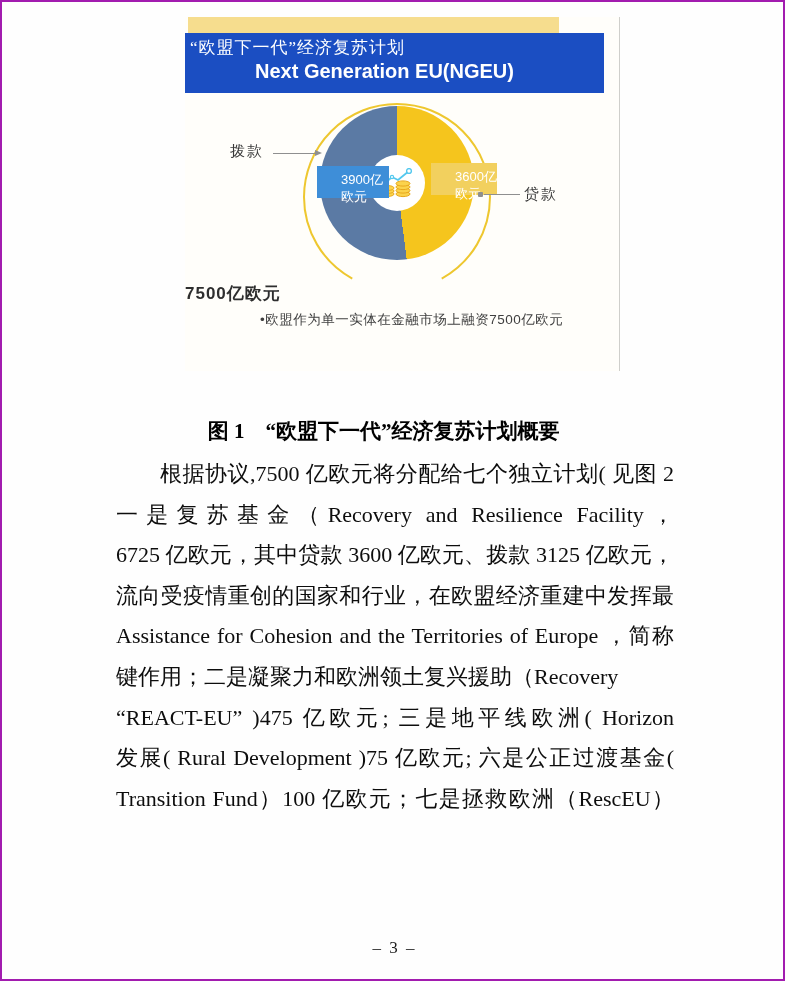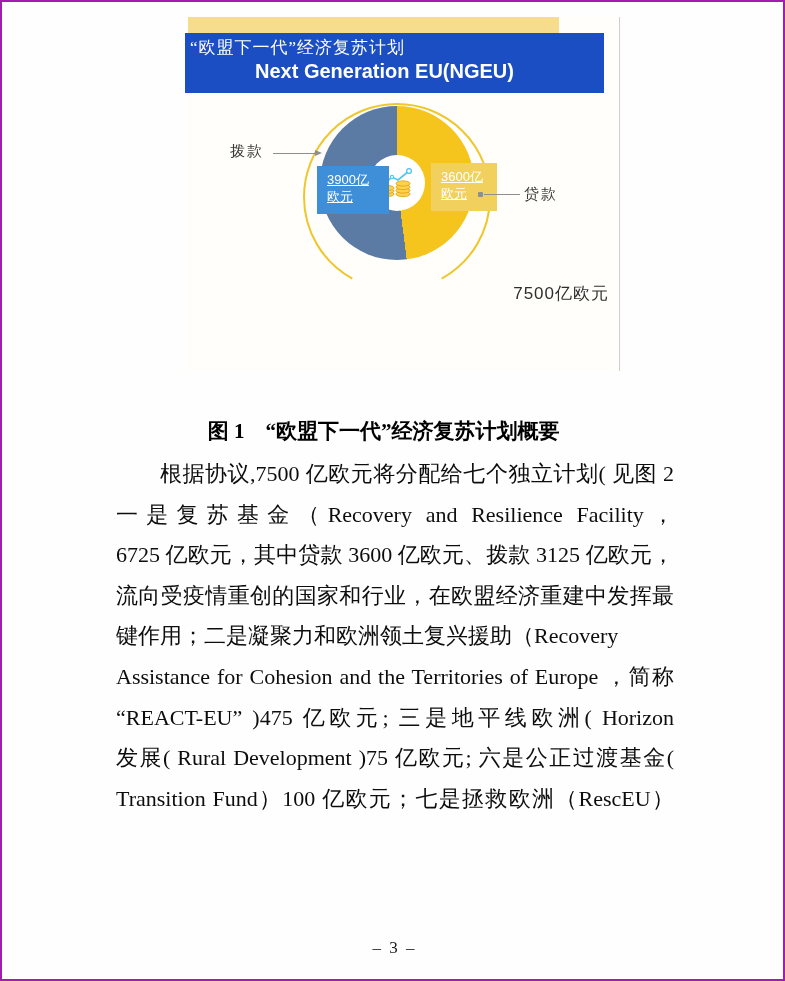--- a/index.html
+++ b/index.html
@@ -18,39 +18,39 @@
   .banner-zh{position:absolute;left:5px;top:3px;font-size:17px;letter-spacing:1px;
     font-family:"Liberation Serif","DejaVu Serif",serif;}
   .banner-en{position:absolute;left:24px;top:27px;font-size:20px;font-weight:bold;margin-left:46px;}
 
   .chart-area{position:absolute;left:0;top:76px;width:434px;height:186px;}
   .ring-svg{position:absolute;left:112px;top:4px;width:200px;height:200px;}
   .donut{position:absolute;left:135px;top:13px;width:154px;height:154px;border-radius:50%;}
   .center-circle{position:absolute;left:184px;top:62px;width:56px;height:56px;
     background:#ffffff;border-radius:50%;display:flex;align-items:center;justify-content:center;}
 
-  .value-box{position:absolute;width:72px;height:48px;color:#ffffff;
+  .value-box{position:absolute;width:72px;height:32px;color:#ffffff;
     font-family:"Liberation Sans","DejaVu Sans",sans-serif;font-size:13px;line-height:17px;
-    padding:5px 0 0 10px;box-sizing:border-box;text-decoration:underline;}
+    padding:5px 0 0 24px;box-sizing:border-box;}
   .grants-box{left:132px;top:73px;background:#3e8ed8;}
   .loans-box{left:246px;top:70px;width:66px;background:#f2d05e;}
 
   .callout-label{position:absolute;font-size:15px;color:#3a3a3a;letter-spacing:2px;}
   .grants-label{left:45px;top:49px;}
   .loans-label{left:339px;top:92px;}
   .arrow{position:absolute;height:1px;background:#8f8f8f;}
   .grants-arrow{left:88px;top:60px;width:42px;}
   .grants-arrow::after{content:"";position:absolute;right:-7px;top:-3px;
     border-left:7px solid #8f8f8f;border-top:3.5px solid transparent;border-bottom:3.5px solid transparent;}
   .loans-arrow{left:299px;top:101px;width:36px;}
   .loans-arrow::before{content:"";position:absolute;left:-6px;top:-2.5px;
     width:5px;height:5px;background:#8f8f8f;border-radius:1px;}
 
-  .total-label{position:absolute;left:0;top:265px;width:424px;text-align:right;
-    font-family:"Liberation Sans","DejaVu Sans",sans-serif;font-weight:normal;
+  .total-label{position:absolute;left:0;top:265px;width:424px;text-align:left;
+    font-family:"Liberation Sans","DejaVu Sans",sans-serif;font-weight:bold;
     font-size:17px;color:#2e2e2e;letter-spacing:1px;}
   .bullet-line{position:absolute;left:75px;font-family:"Liberation Sans","DejaVu Sans",sans-serif;
     font-size:13.5px;color:#3f3f3f;letter-spacing:.5px;}
   .bullet-1{top:294px;} .bullet-2{top:322px;}
 
   
   .caption{position:absolute;left:0;top:415px;width:763px;text-align:center;
     font-weight:bold;font-size:21px;color:#000;}
   .body-text{position:absolute;left:114px;top:452px;width:558px;}
   .body-line{height:40.6px;line-height:40.6px;font-size:22px;white-space:nowrap;
@@ -110,30 +110,31 @@
 
       <div class="callout-label grants-label">拨款</div>
       <div class="arrow grants-arrow"></div>
 
       <div class="arrow loans-arrow"></div>
       <div class="callout-label loans-label">贷款</div>
     </div>
 
     <div class="total-label">7500亿欧元</div>
 
+    <div class="bullet-line bullet-1">•欧盟作为单一实体在金融市场上融资7500亿欧元</div>
   </div>
 
   <div class="caption">图 1　“欧盟下一代”经济复苏计划概要</div>
 
   <div class="body-text">
     <div class="body-line full indent">根据协议,7500 亿欧元将分配给七个独立计划( 见图 2 ):</div>
     <div class="body-line full">一是复苏基金（Recovery and Resilience Facility，简“RRF”）</div>
     <div class="body-line full">6725 亿欧元，其中贷款 3600 亿欧元、拨款 3125 亿欧元，将</div>
     <div class="body-line full">流向受疫情重创的国家和行业，在欧盟经济重建中发挥最关</div>
+    <div class="body-line full">Assistance for Cohesion and the Territories of Europe ，简称</div>
     <div class="body-line short">键作用；二是凝聚力和欧洲领土复兴援助（Recovery</div>
-    <div class="body-line full">Assistance for Cohesion and the Territories of Europe ，简称</div>
     <div class="body-line full">“REACT-EU” )475 亿欧元; 三是地平线欧洲( Horizon Europe )</div>
     <div class="body-line full">发展( Rural Development )75 亿欧元; 六是公正过渡基金( Just</div>
     <div class="body-line full">Transition Fund）100 亿欧元；七是拯救欧洲（RescEU）19</div>
   </div>
 
   <div class="page-number">– 3 –</div>
 </div>
 
 </body></html>

